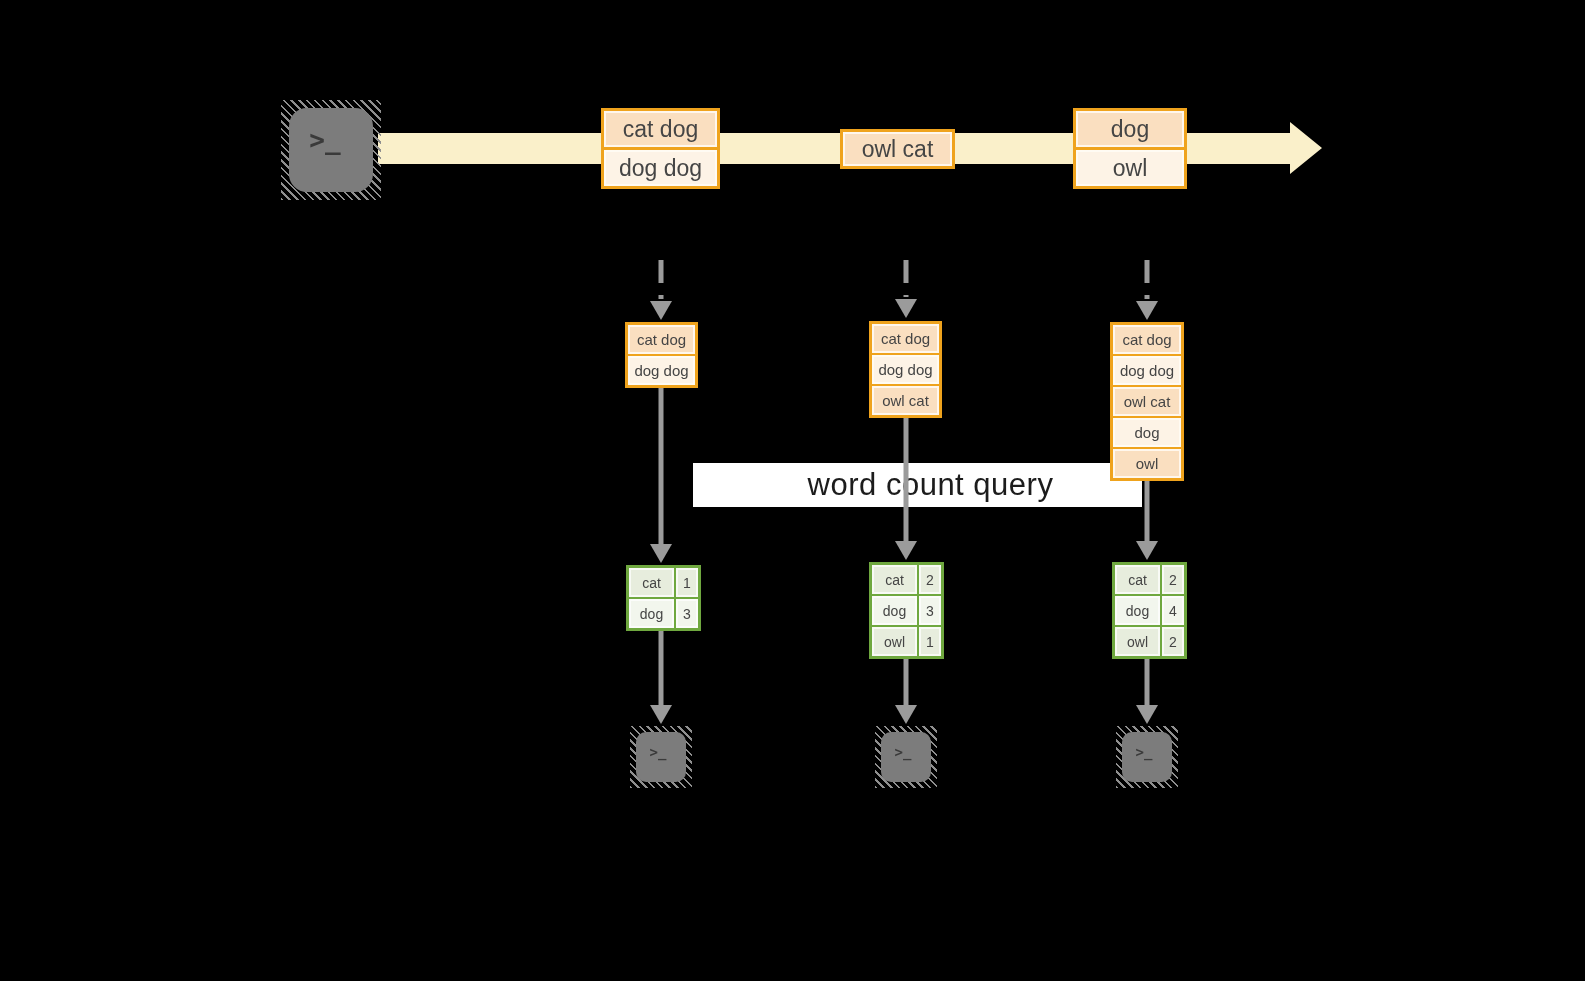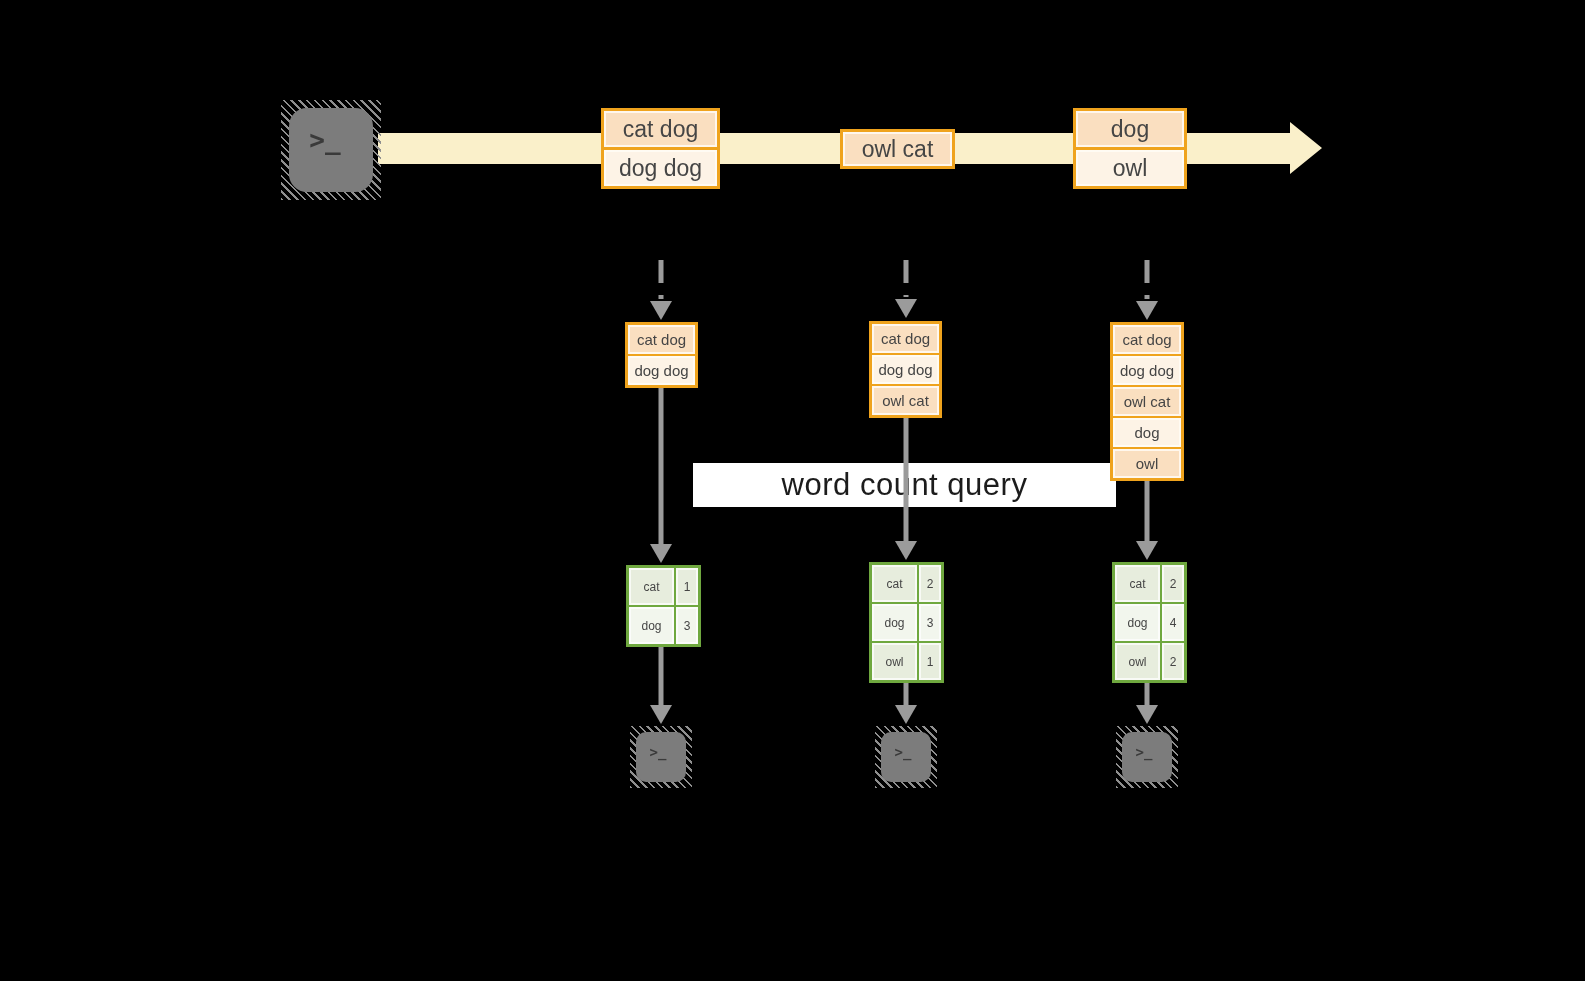--- a/index.html
+++ b/index.html
@@ -14,21 +14,21 @@
 
   
   .label-band { position: absolute; z-index: 1; }
   svg.connectors { position: absolute; left: 0; top: 0; z-index: 2; }
   .obox, .gtable, .term { position: absolute; z-index: 3; }
 
   
   .label-band {
     left: 693px; top: 463px; width: 423px; height: 44px;
     background: #FFFFFF;
-    display: flex; align-items: center; justify-content: center;
+    display: flex; align-items: center; justify-content: center; padding-left: 26px;
   }
   .label-band span {
     font-size: 31px; font-weight: 300; color: #1C1C1C; letter-spacing: 0.5px;
     white-space: nowrap;
   }
 
   
   .obox {
     background: #EFA31D;
     padding: 3px;
@@ -60,23 +60,23 @@
   
   .gtable {
     background: #6FA83F;
     padding: 3px;
     display: grid;
     grid-template-columns: 45px 22px;
     gap: 2px;
   }
   .g-row { display: contents; }
   .gcell {
-    height: 37px;
+    height: 29px;
     display: flex; align-items: center; justify-content: center;
-    font-size: 12px; color: #454545;
+    font-size: 14px; color: #454545;
     box-shadow: inset 0 0 0 2px rgba(255, 255, 255, 0.70);
   }
   .g-row:nth-child(odd)  .gcell { background: #E7EDDD; }
   .g-row:nth-child(even) .gcell { background: #F2F6ED; }
 
   #table1 { left: 626px;  top: 565px; }
   #table2 { left: 869px;  top: 562px; }
   #table3 { left: 1112px; top: 562px; }
 
   

